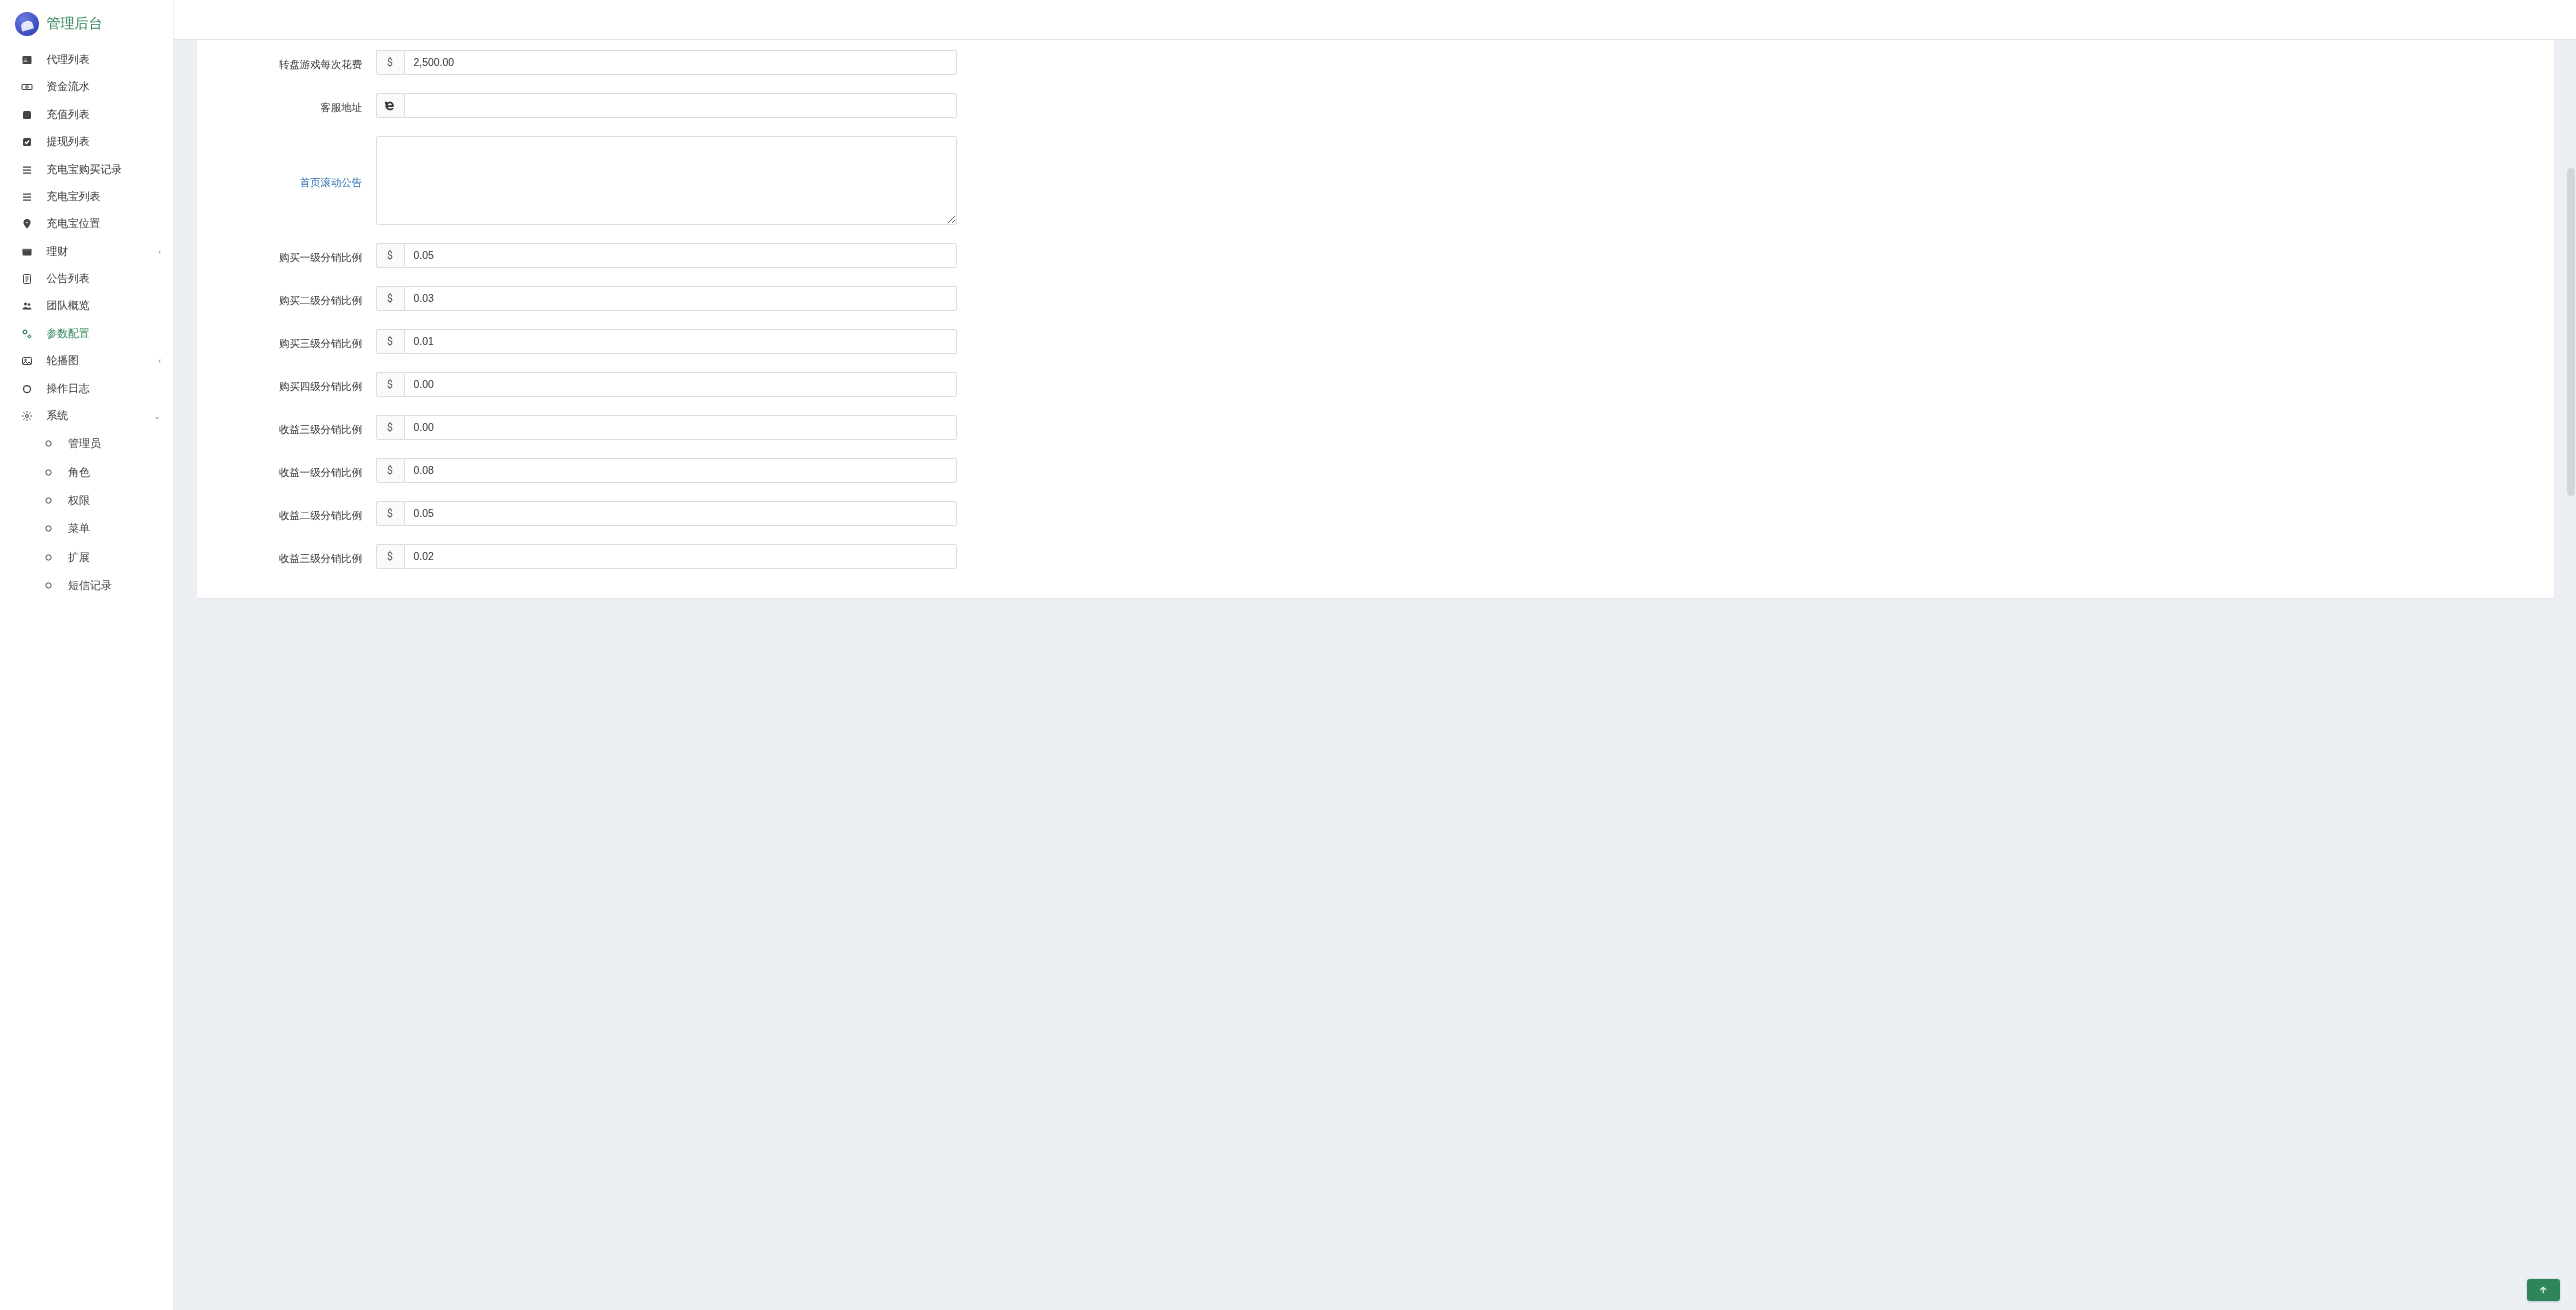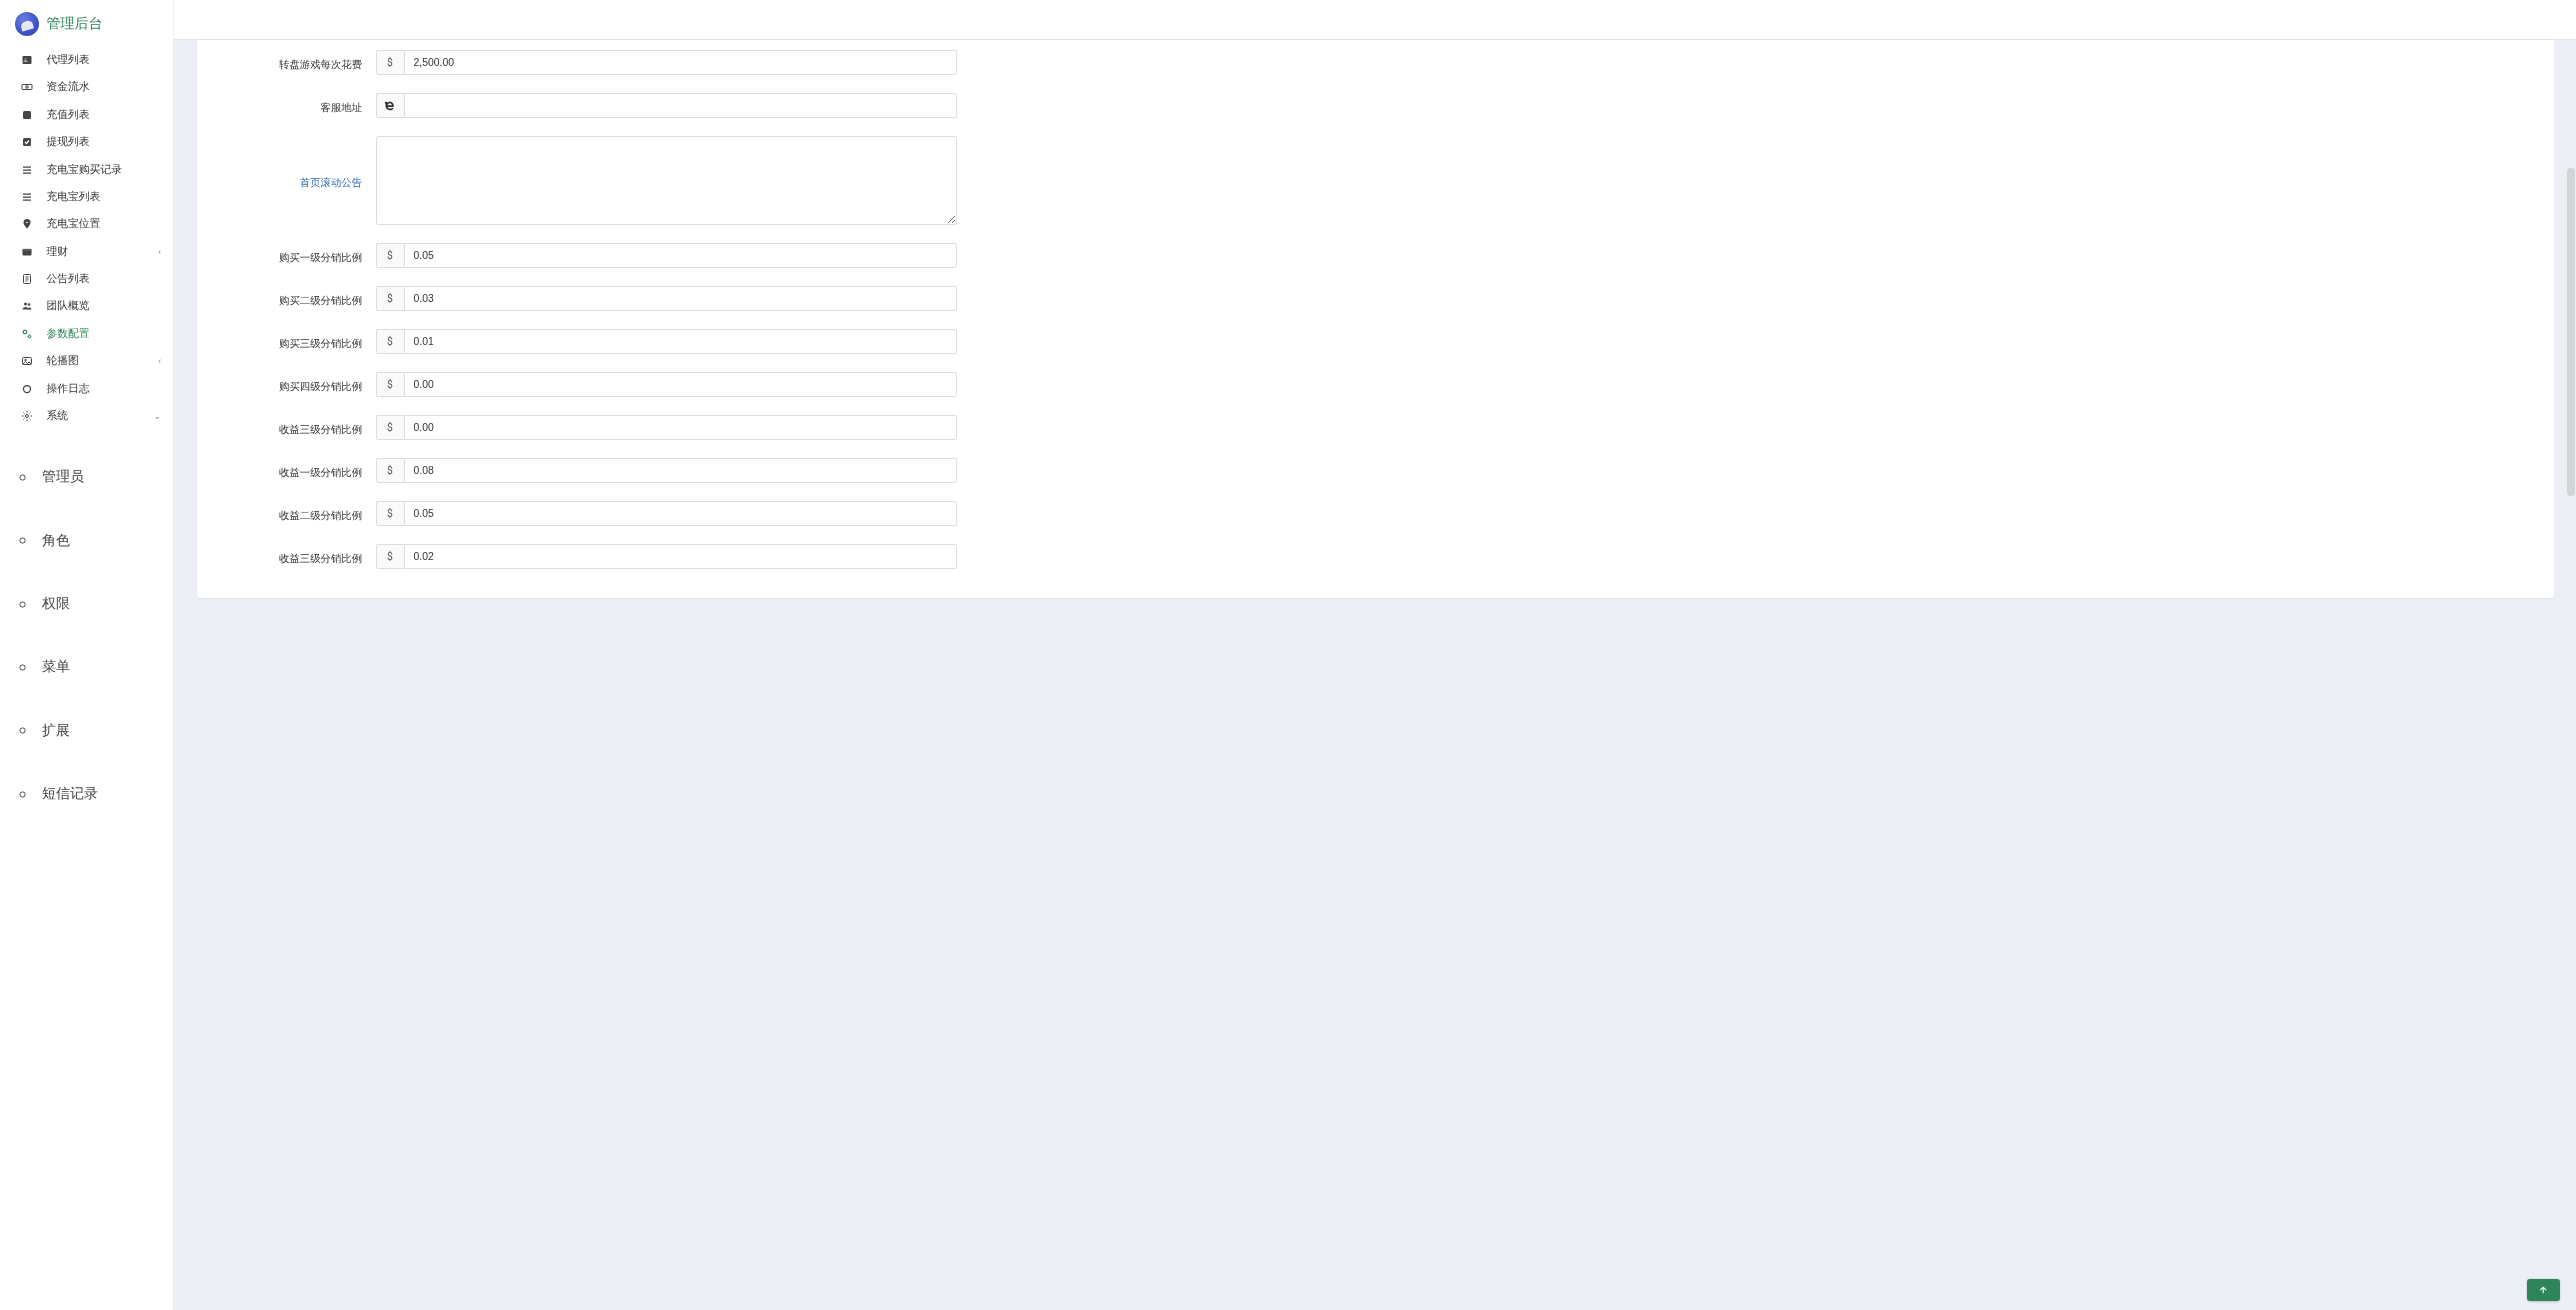--- a/index.html
+++ b/index.html
@@ -58,21 +58,21 @@
     font-size: 11.2px;
     display: inline-flex; align-items: center; justify-content: center;
   }
   .menu-item.active .mi-icon { color: #2f855a; }
   .menu-item .chevron {
     margin-left: auto;
     color: #888;
     font-size: 9px;
   }
   .submenu { list-style: none; }
-  .submenu .menu-item { padding-left: 15px; font-size: 14px; color: #444; margin-top: 32px; }
+  .submenu .menu-item { padding-left: 41px; font-size: 11px; color: #444; }
   .submenu .mi-icon { font-size: 9px; }
 
   .main {
     flex: 1;
     background: #ecf0f5;
     overflow-y: auto;
     position: relative;
   }
   .topbar { height: 40px; background: #fff; border-bottom: 0.7px solid #e5e5e5; }
   .content-wrap { padding: 0 7.5px 30px 7.5px; }

